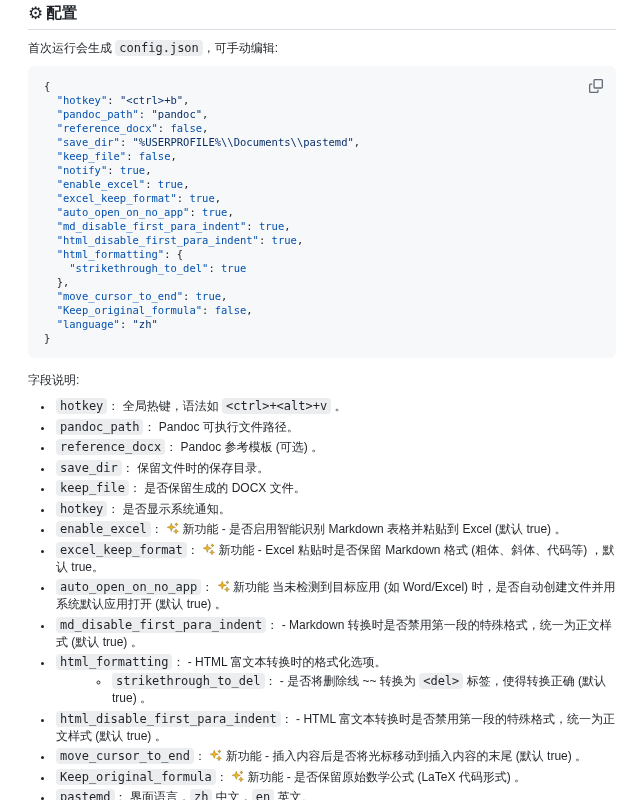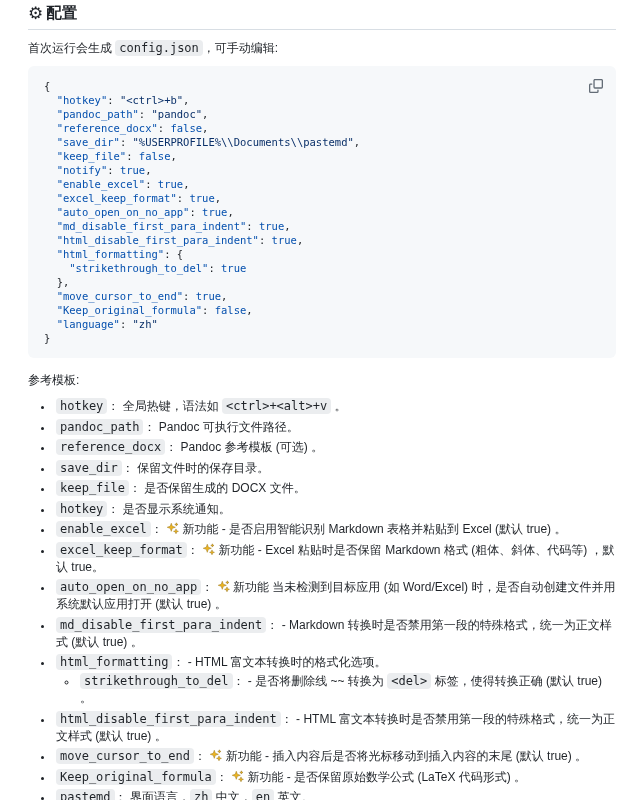--- a/index.html
+++ b/index.html
@@ -49,21 +49,21 @@
   ul.fields-list {
     list-style:disc;
     padding-left:26px;
     margin:0 0 11px 0;
   }
   ul.fields-list li {
     font-size:12px; line-height:17px; margin-top:3.5px; padding-left:2px;
   }
   ul.fields-list li::marker { color:#1f2328; font-size:11px; }
   ul.sub-list { list-style:circle; padding-left:22px; margin:0; }
-  ul.sub-list li { margin-top:2px; }
+  ul.sub-list li { margin-top:2px;margin-left:32px; }
   strong { font-weight:400; }
   .sparkle { display:inline-block; }
   .sparkle svg { vertical-align:-2px; }
 </style>
 </head>
 <body>
 
 <h2 class="page-title">
   <span class="gear">⚙</span>
   <span>配置</span>
@@ -96,21 +96,21 @@
       <div class="code-line"><span class="tok-p">  </span><span class="tok-k">"html_formatting"</span><span class="tok-p">: {</span></div>
       <div class="code-line"><span class="tok-p">    </span><span class="tok-k">"strikethrough_to_del"</span><span class="tok-p">: </span><span class="tok-k">true</span></div>
       <div class="code-line"><span class="tok-p">  },</span></div>
       <div class="code-line"><span class="tok-p">  </span><span class="tok-k">"move_cursor_to_end"</span><span class="tok-p">: </span><span class="tok-k">true</span><span class="tok-p">,</span></div>
       <div class="code-line"><span class="tok-p">  </span><span class="tok-k">"Keep_original_formula"</span><span class="tok-p">: </span><span class="tok-k">false</span><span class="tok-p">,</span></div>
       <div class="code-line"><span class="tok-p">  </span><span class="tok-k">"language"</span><span class="tok-p">: </span><span class="tok-s">"zh"</span></div>
       <div class="code-line"><span class="tok-p">}</span></div>
     </div>
 </div>
 
-<p class="body-text">参考模板:</p>
+<p class="body-text">字段说明:</p>
 
 <ul class="fields-list">
     <li><code class="inline-code">hotkey</code>： 全局热键，语法如 <code class="inline-code">&lt;ctrl&gt;+&lt;alt&gt;+v</code> 。</li>
     <li><code class="inline-code">pandoc_path</code>： Pandoc 可执行文件路径。</li>
     <li><code class="inline-code">reference_docx</code>： Pandoc 参考模板 (可选) 。</li>
     <li><code class="inline-code">save_dir</code>： 保留文件时的保存目录。</li>
     <li><code class="inline-code">keep_file</code>： 是否保留生成的 DOCX 文件。</li>
     <li><code class="inline-code">hotkey</code>： 是否显示系统通知。</li>
     <li><code class="inline-code">enable_excel</code>： <span class="sparkle"><svg width="13" height="13" viewBox="0 0 16 16" aria-hidden="true">
           <path fill="#edb41f" stroke="#9a7413" stroke-width="0.6" d="M6.5 1.5 L7.8 5.2 L11.5 6.5 L7.8 7.8 L6.5 11.5 L5.2 7.8 L1.5 6.5 L5.2 5.2 Z"></path>

